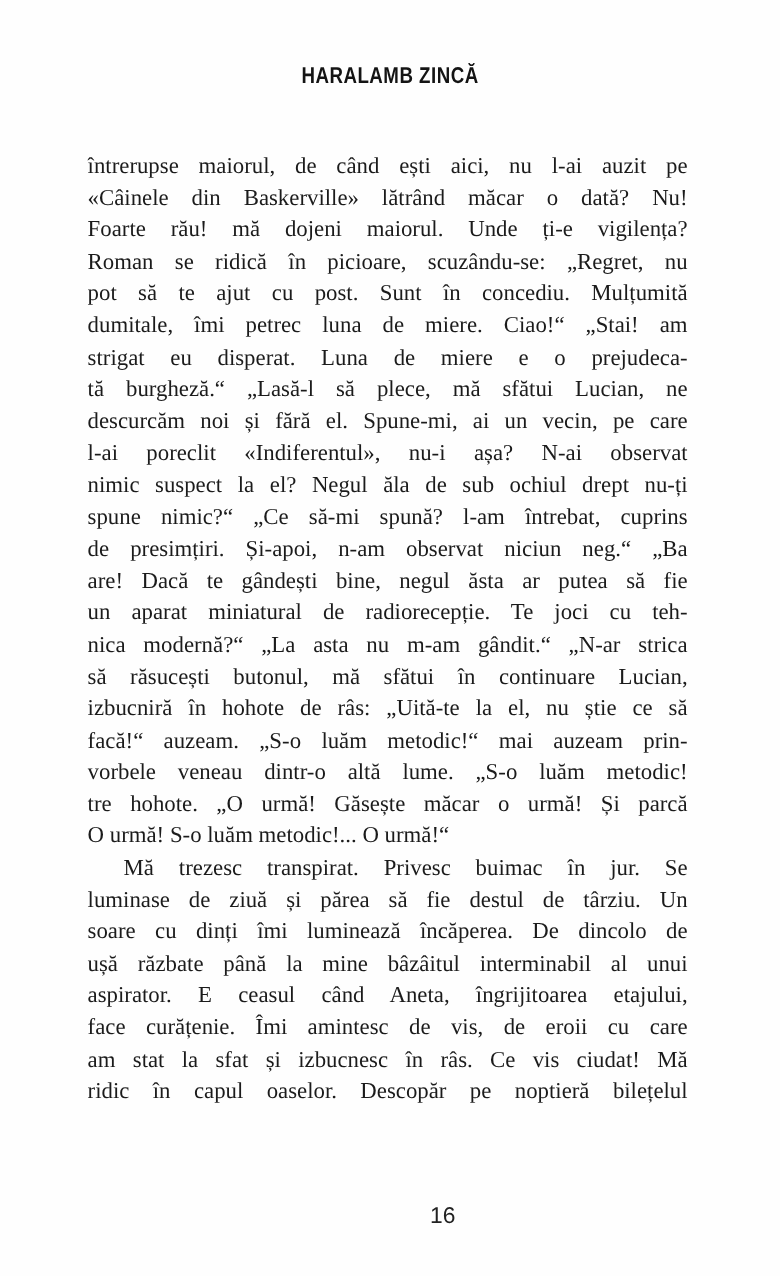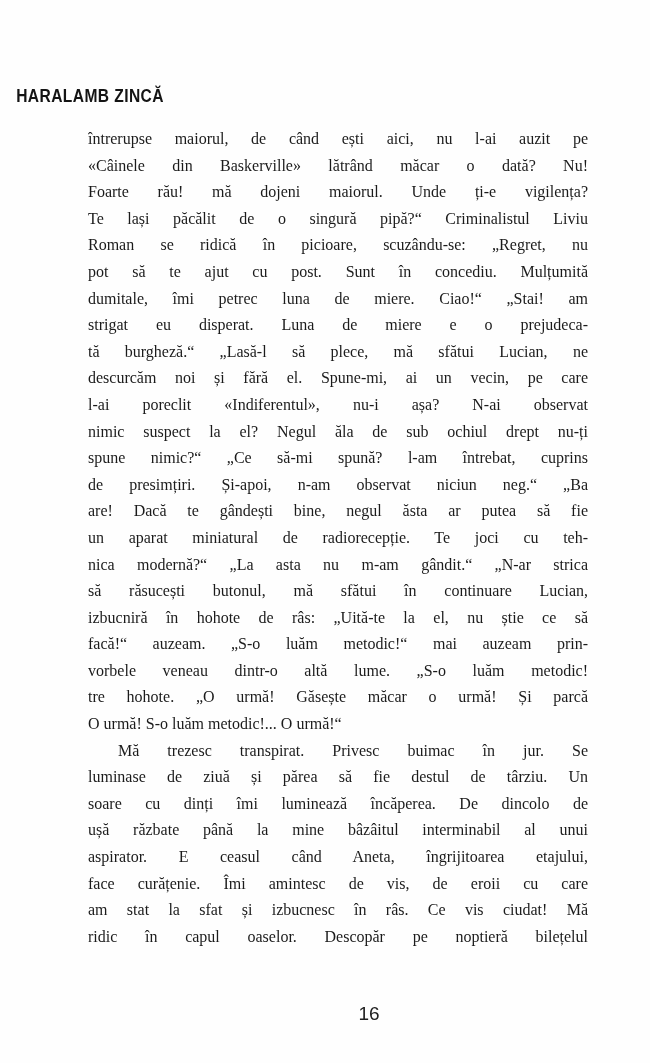--- a/index.html
+++ b/index.html
@@ -15,39 +15,39 @@
   .page {
     position: absolute;
     inset: 0;
     background: #fefefe;
   }
   .running-head {
     position: absolute;
     top: 53px;
     left: 0;
     width: 650px;
-    margin-top: 32px;
+    text-align: center;
   }
   .running-head .title {
     display: inline-block;
     font-family: "Liberation Sans", sans-serif;
     font-weight: 700;
     font-size: 19px;
     letter-spacing: 0.5px;
     color: #141414;
     transform: scaleX(0.82);
     transform-origin: 50% 50%;
     white-space: nowrap;
   }
   .body-text {
     position: absolute;
-    left: 88px;
+    left: 73px;
     top: 126px;
     width: 500px;
-    font-size: 16px;
+    font-size: 19px;
     line-height: 26.6px;
     color: #1b1b1b;
   }
   .line {
     text-align: justify;
     text-align-last: justify;
     height: 26.6px;
     overflow: hidden;
     white-space: normal;
   }
@@ -72,21 +72,20 @@
 
   <div class="running-head">
     <span class="title">HARALAMB ZINCĂ</span>
   </div>
 
   <div class="body-text">
 
   <div class="line">întrerupse maiorul, de când ești aici, nu l-ai auzit pe</div>
       <div class="line">«Câinele din Baskerville» lătrând măcar o dată? Nu!</div>
       <div class="line">Foarte rău! mă dojeni maiorul. Unde ți-e vigilența?</div>
-      <div class="line">Te lași păcălit de o singură pipă?“ Criminalistul Liviu</div>
       <div class="line">Roman se ridică în picioare, scuzându-se: „Regret, nu</div>
       <div class="line">pot să te ajut cu post. Sunt în concediu. Mulțumită</div>
       <div class="line">dumitale, îmi petrec luna de miere. Ciao!“ „Stai! am</div>
       <div class="line">strigat eu disperat. Luna de miere e o prejudeca-</div>
       <div class="line">tă burgheză.“ „Lasă-l să plece, mă sfătui Lucian, ne</div>
       <div class="line">descurcăm noi și fără el. Spune-mi, ai un vecin, pe care</div>
       <div class="line">l-ai poreclit «Indiferentul», nu-i așa? N-ai observat</div>
       <div class="line">nimic suspect la el? Negul ăla de sub ochiul drept nu-ți</div>
       <div class="line">spune nimic?“ „Ce să-mi spună? l-am întrebat, cuprins</div>
       <div class="line">de presimțiri. Și-apoi, n-am observat niciun neg.“ „Ba</div>

